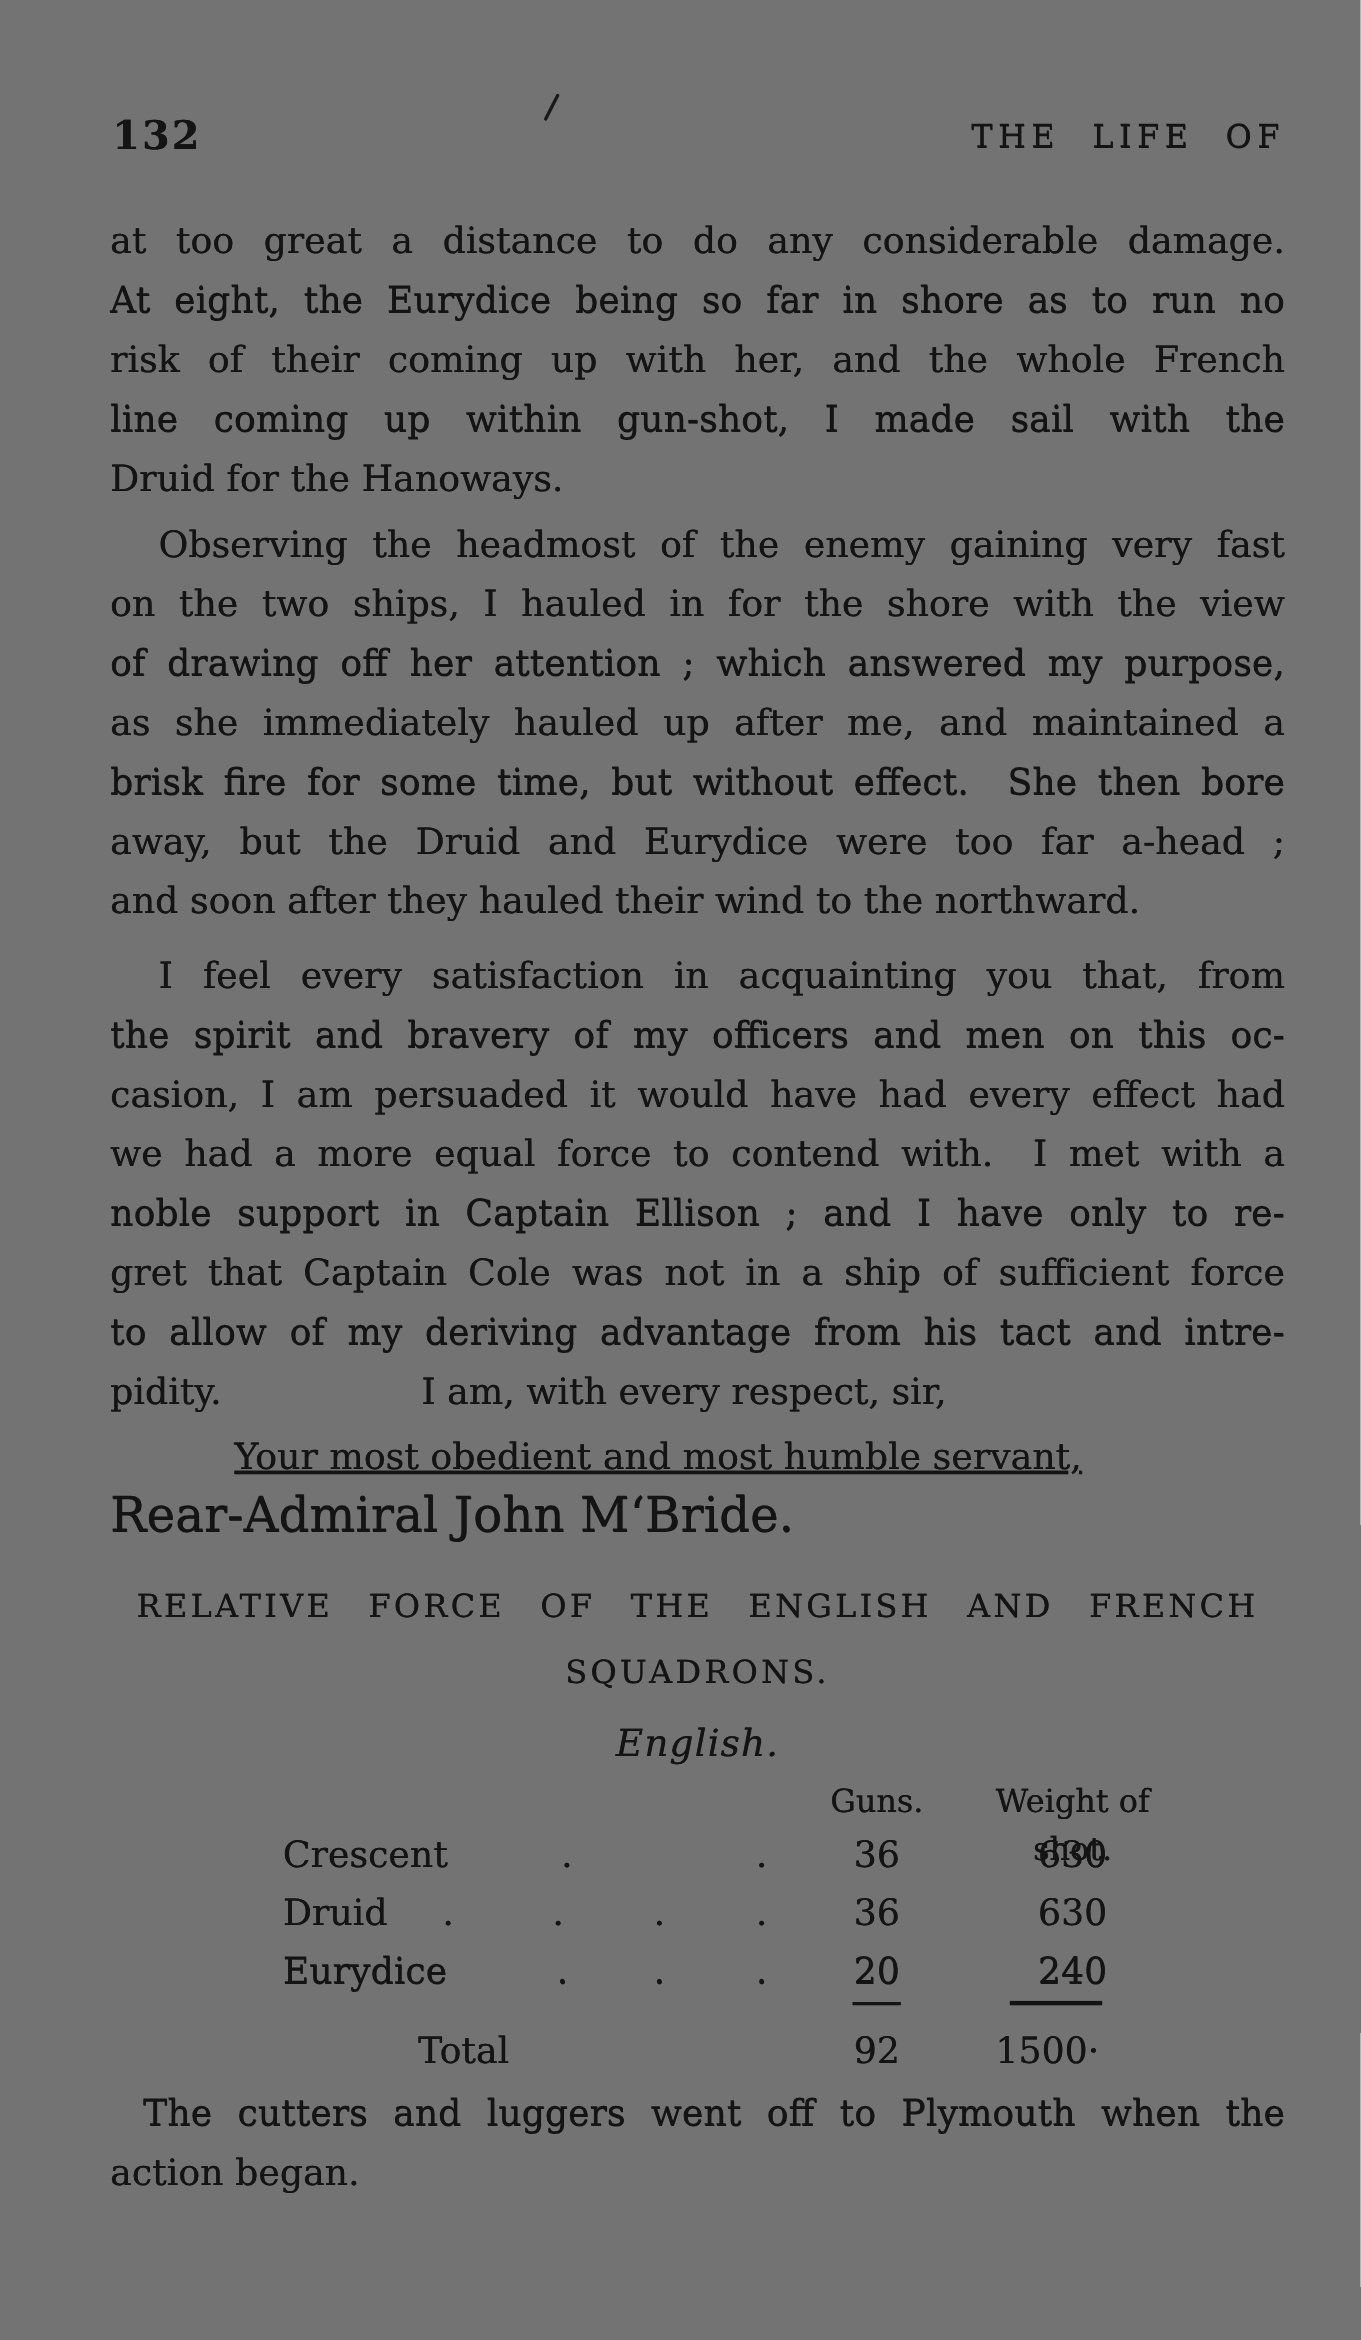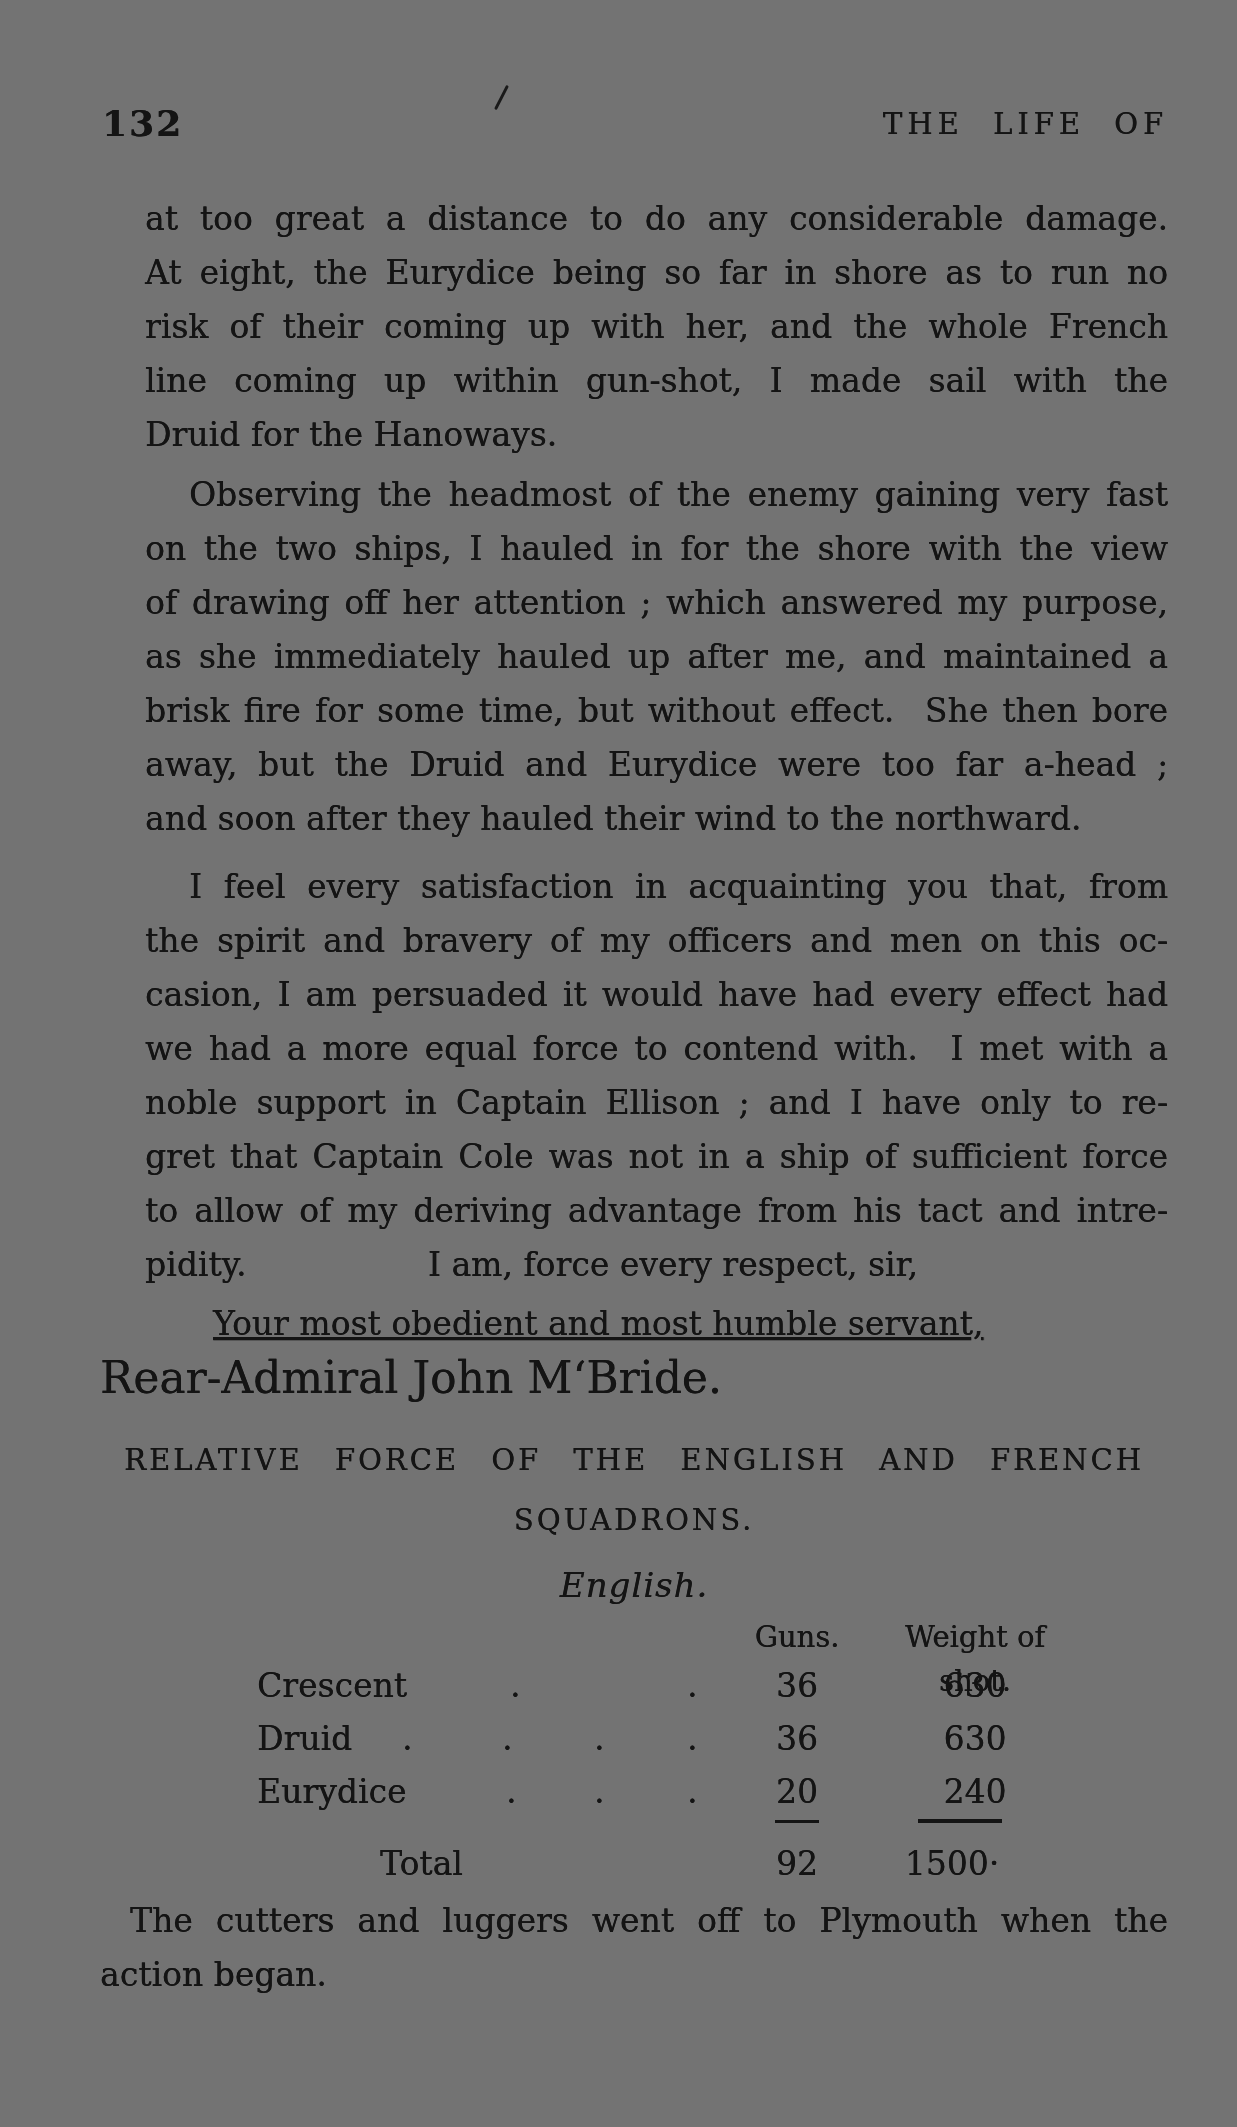--- a/index.html
+++ b/index.html
@@ -28,21 +28,21 @@
   .running-header {
     text-align: right; font-size: 29px; letter-spacing: 5px;
     word-spacing: 15px; line-height: 36px;
   }
   .scan-mark {
     position: absolute; left: 500px; top: 84px; width: 3px; height: 27px;
     background: #1a1a1a; transform: rotate(27deg); border-radius: 2px;
   }
   
   .para { font-size: 33px; line-height: 54px; }
-  .para .line { text-align: left; margin-left: 45px; }
+  .para .line { text-align: left; }
   .para .line.j { text-align: justify; text-align-last: justify; }
   .para .line.ind { text-indent: 44px; }
   .p1 { margin-top: 50px; }
   .p2 { margin-top: 6px; }
   .p3 { margin-top: 14px; }
   .valediction {
     margin-top: 5px; padding-left: 113px;
     font-size: 33px; line-height: 54px; text-decoration: underline;
   }
   .signature {
@@ -115,21 +115,21 @@
         <div class="line">and soon after they hauled their wind to the northward.</div>
       </div>
     <div class="para p3">
         <div class="line j ind">I feel every satisfaction in acquainting you that, from</div>
         <div class="line j">the spirit and bravery of my officers and men on this oc-</div>
         <div class="line j">casion, I am persuaded it would have had every effect had</div>
         <div class="line j">we had a more equal force to contend with.  I met with a</div>
         <div class="line j">noble support in Captain Ellison ; and I have only to re-</div>
         <div class="line j">gret that Captain Cole was not in a ship of sufficient force</div>
         <div class="line j">to allow of my deriving advantage from his tact and intre-</div>
-        <div class="line">pidity.      I am, force every respect, sir,</div>
+        <div class="line">pidity.      I am, with every respect, sir,</div>
       </div>
 
     <div class="valediction">Your most obedient and most humble servant,</div>
     <div class="addressee">Rear-Admiral John M‘Bride.</div>
 
     <div class="section-heading">
       <div>RELATIVE FORCE OF THE ENGLISH AND FRENCH</div>
       <div>SQUADRONS.</div>
     </div>
     <div class="subheading">English.</div>

